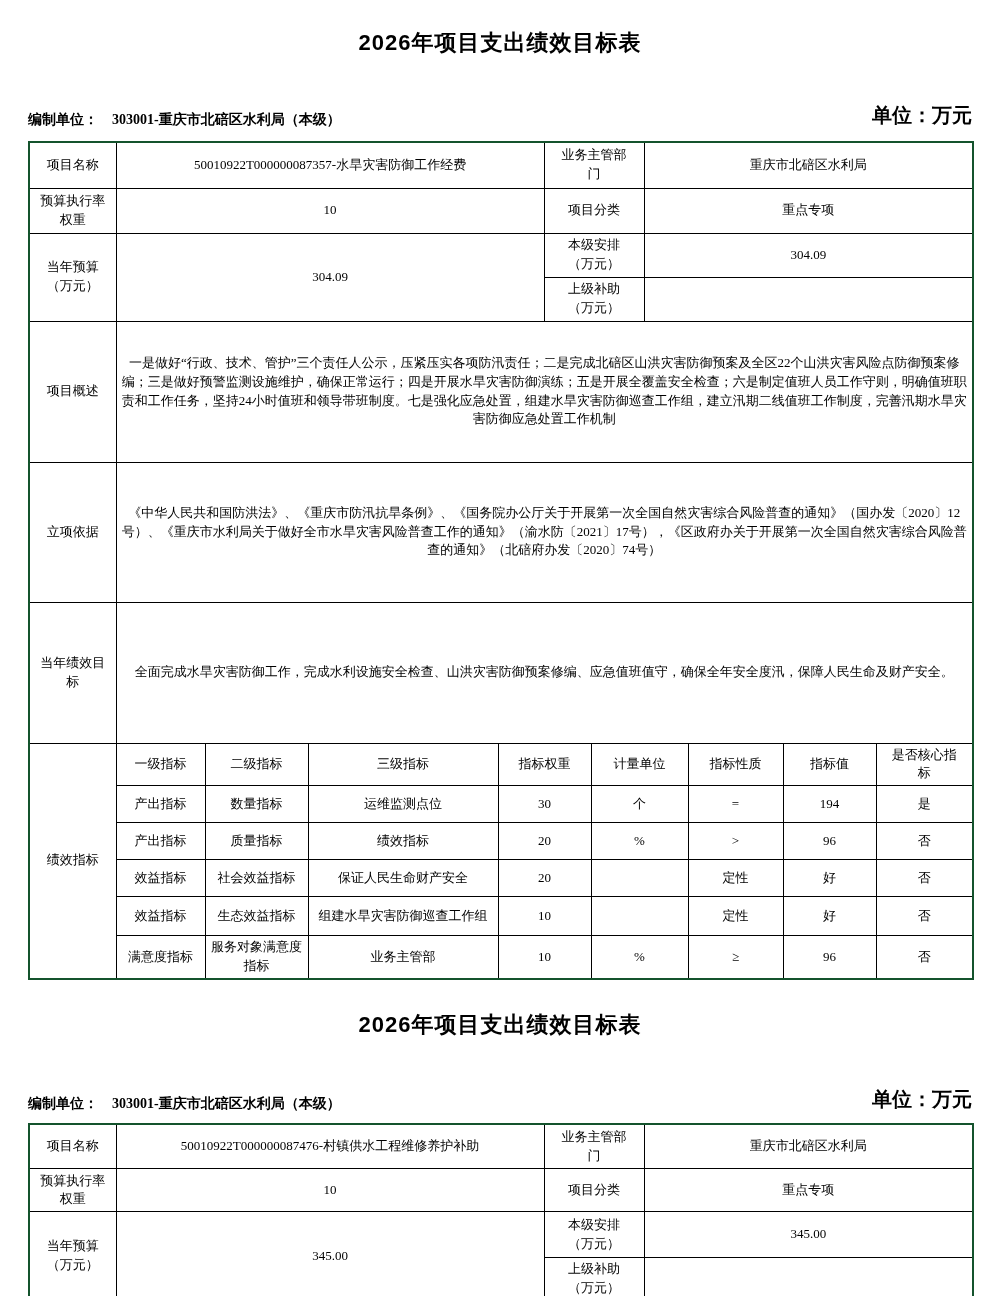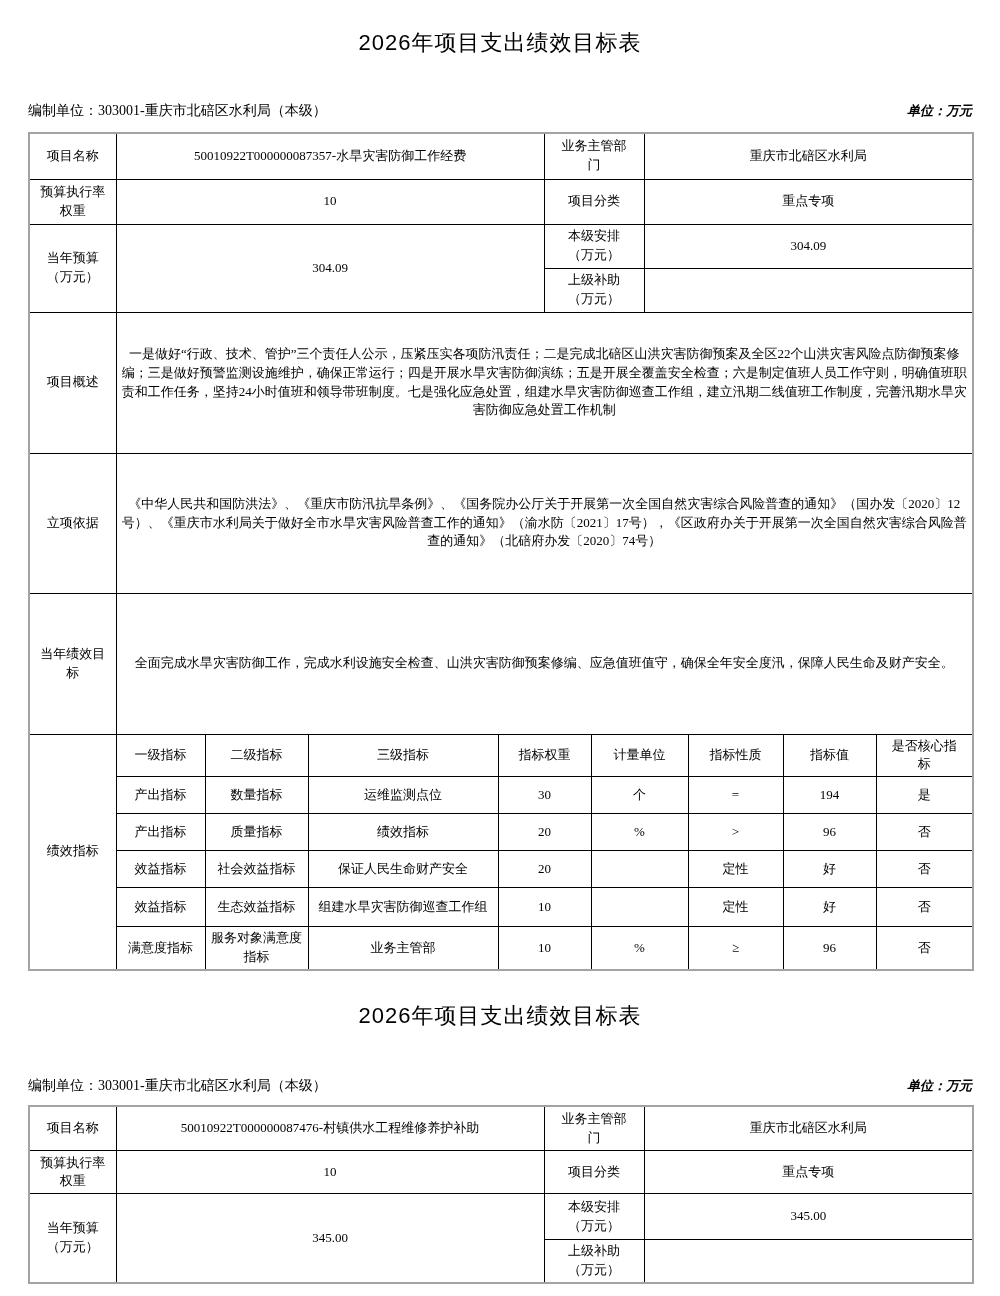--- a/index.html
+++ b/index.html
@@ -1,29 +1,29 @@
 <!DOCTYPE html>
 <html><head>
 <meta charset="utf-8">
 <style>
   html,body{margin:0;padding:0;background:#fff;}
   body{width:1000px;height:1296px;overflow:hidden;
        font-family:"Liberation Serif","DejaVu Serif",serif;color:#000;}
   .page{width:1000px;height:1296px;overflow:hidden;position:relative;}
   .sheet-label{margin:8px 0 0 30px;font-size:16px;font-style:italic;font-weight:bold;}
-  .doc-title{margin:28px 0 0 0;text-align:center;font-size:22px;font-weight:normal;
+  .doc-title{margin:28px 0 0 0;text-align:center;font-size:22px;font-weight:bold;
              font-family:"Liberation Sans","DejaVu Sans",sans-serif;letter-spacing:1px;}
   .doc-title.second{margin-top:30px;}
   .meta-row{margin:44px 28px 0 28px;display:flex;justify-content:space-between;
             align-items:flex-end;font-size:14px;}
   .meta-row.second{margin-top:46px;}
-  .meta-left{display:flex;gap:0;}
-  .unit-note{font-size:13px;font-style:italic;font-weight:bold;margin-left:35px;}
+  .meta-left{display:flex;gap:14px;font-weight:bold;}
+  .unit-note{font-size:20px;font-weight:bold;margin-left:35px;}
   table.t{border-collapse:collapse;table-layout:fixed;margin:12px 16px 0 28px;
-          width:944px;border:2px solid #a3a3a3;}
+          width:944px;border:2px solid #14532d;}
   table.t2{margin-top:10px;}
   table.t td{border:1px solid #000;font-size:13px;text-align:center;
              vertical-align:middle;padding:2px 4px;line-height:1.45;
              overflow:hidden;word-break:break-all;}
   td.lbl{line-height:1.5;}
   td.left{text-align:left;padding-left:7px;}
   td.longtext{text-align:left;padding:6px 10px;line-height:21px;}
   .prewrap{white-space:pre-line;}
 </style>
 </head>

